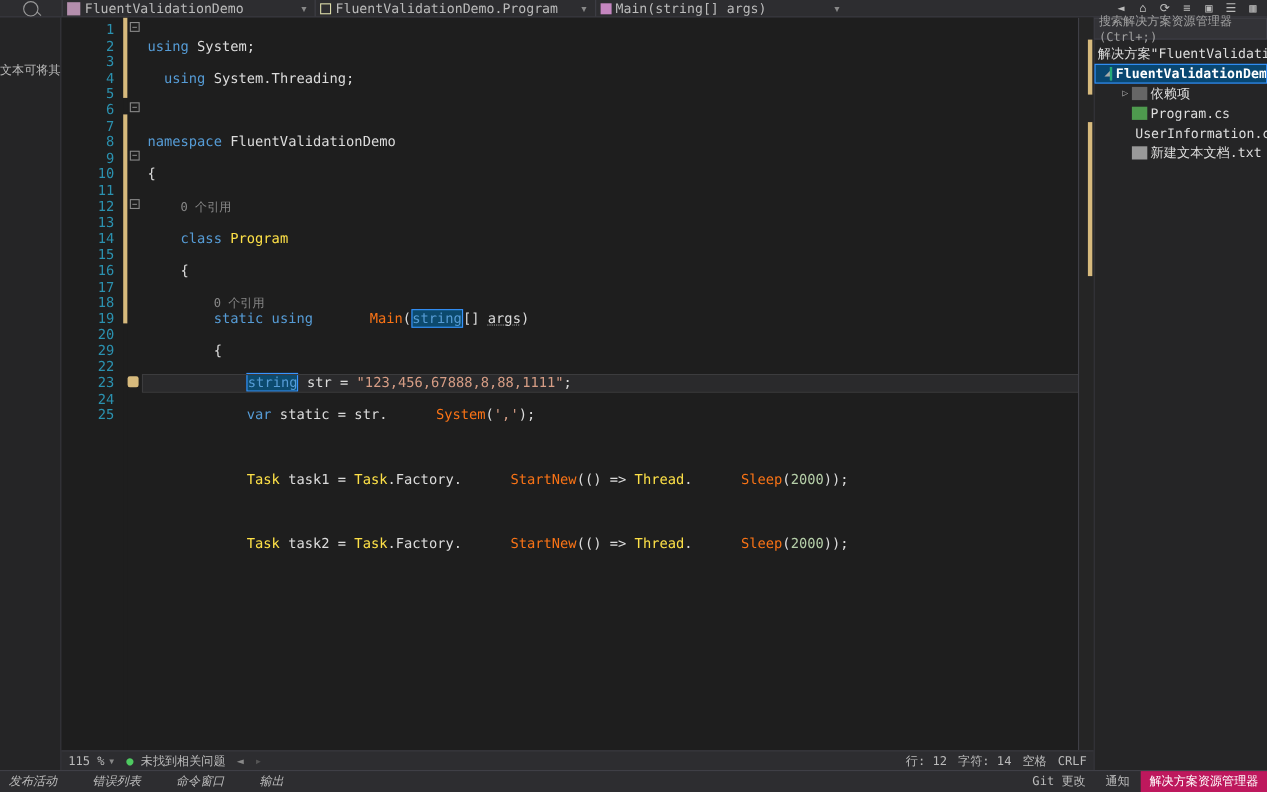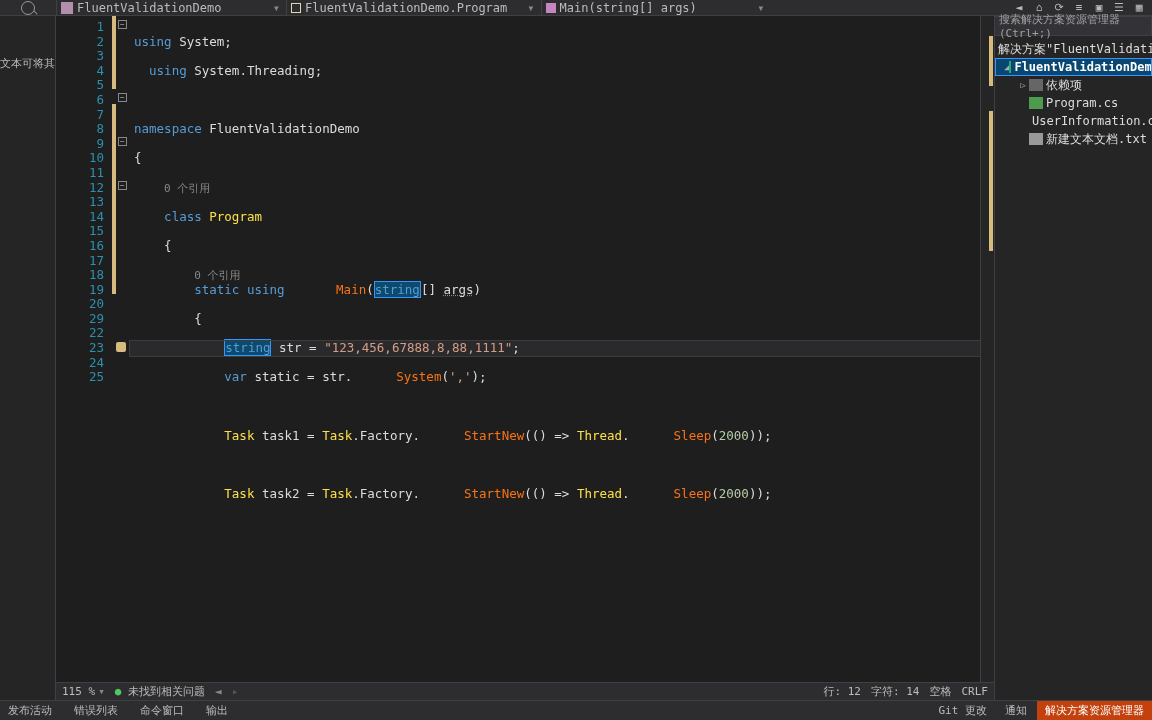--- a/index.html
+++ b/index.html
@@ -65,24 +65,24 @@
   .tn .lbl { color:#ddd; }
   .tn.sel { background:#094771; }
   .tn.sel .lbl { color:#fff; font-weight:bold; }
   .ic-sln { background:#7b61aa; }
   .ic-proj { background:#4ec9b0; border:1px solid #2a7; }
   .ic-dep { background:#666; }
   .ic-cs { background:#4e9a4e; }
   .ic-txt { background:#999; }
   
   .bottomtabs { height:20px; background:#2d2d30; border-top:1px solid #3f3f46; display:flex; align-items:center; font-size:11px; color:#bbb; }
-  .bottomtabs .l { display:flex; gap:6px; }
+  .bottomtabs .l { display:flex; gap:16px;font-style:italic; }
   .bottomtabs .tab { padding:2px 8px; }
   .bottomtabs .r { margin-left:auto; display:flex; gap:2px; align-items:center; }
-  .bottomtabs .r .tab.active { background:#c2410c; color:#fff; }
+  .bottomtabs .r .tab.active { background:#be185d; color:#fff; }
 </style>
 </head>
 <body>
 
 <div class="root">
 
   <div class="topstrip">
     <div class="topstrip-left">
       <span class="search-icon"></span>
     </div>

